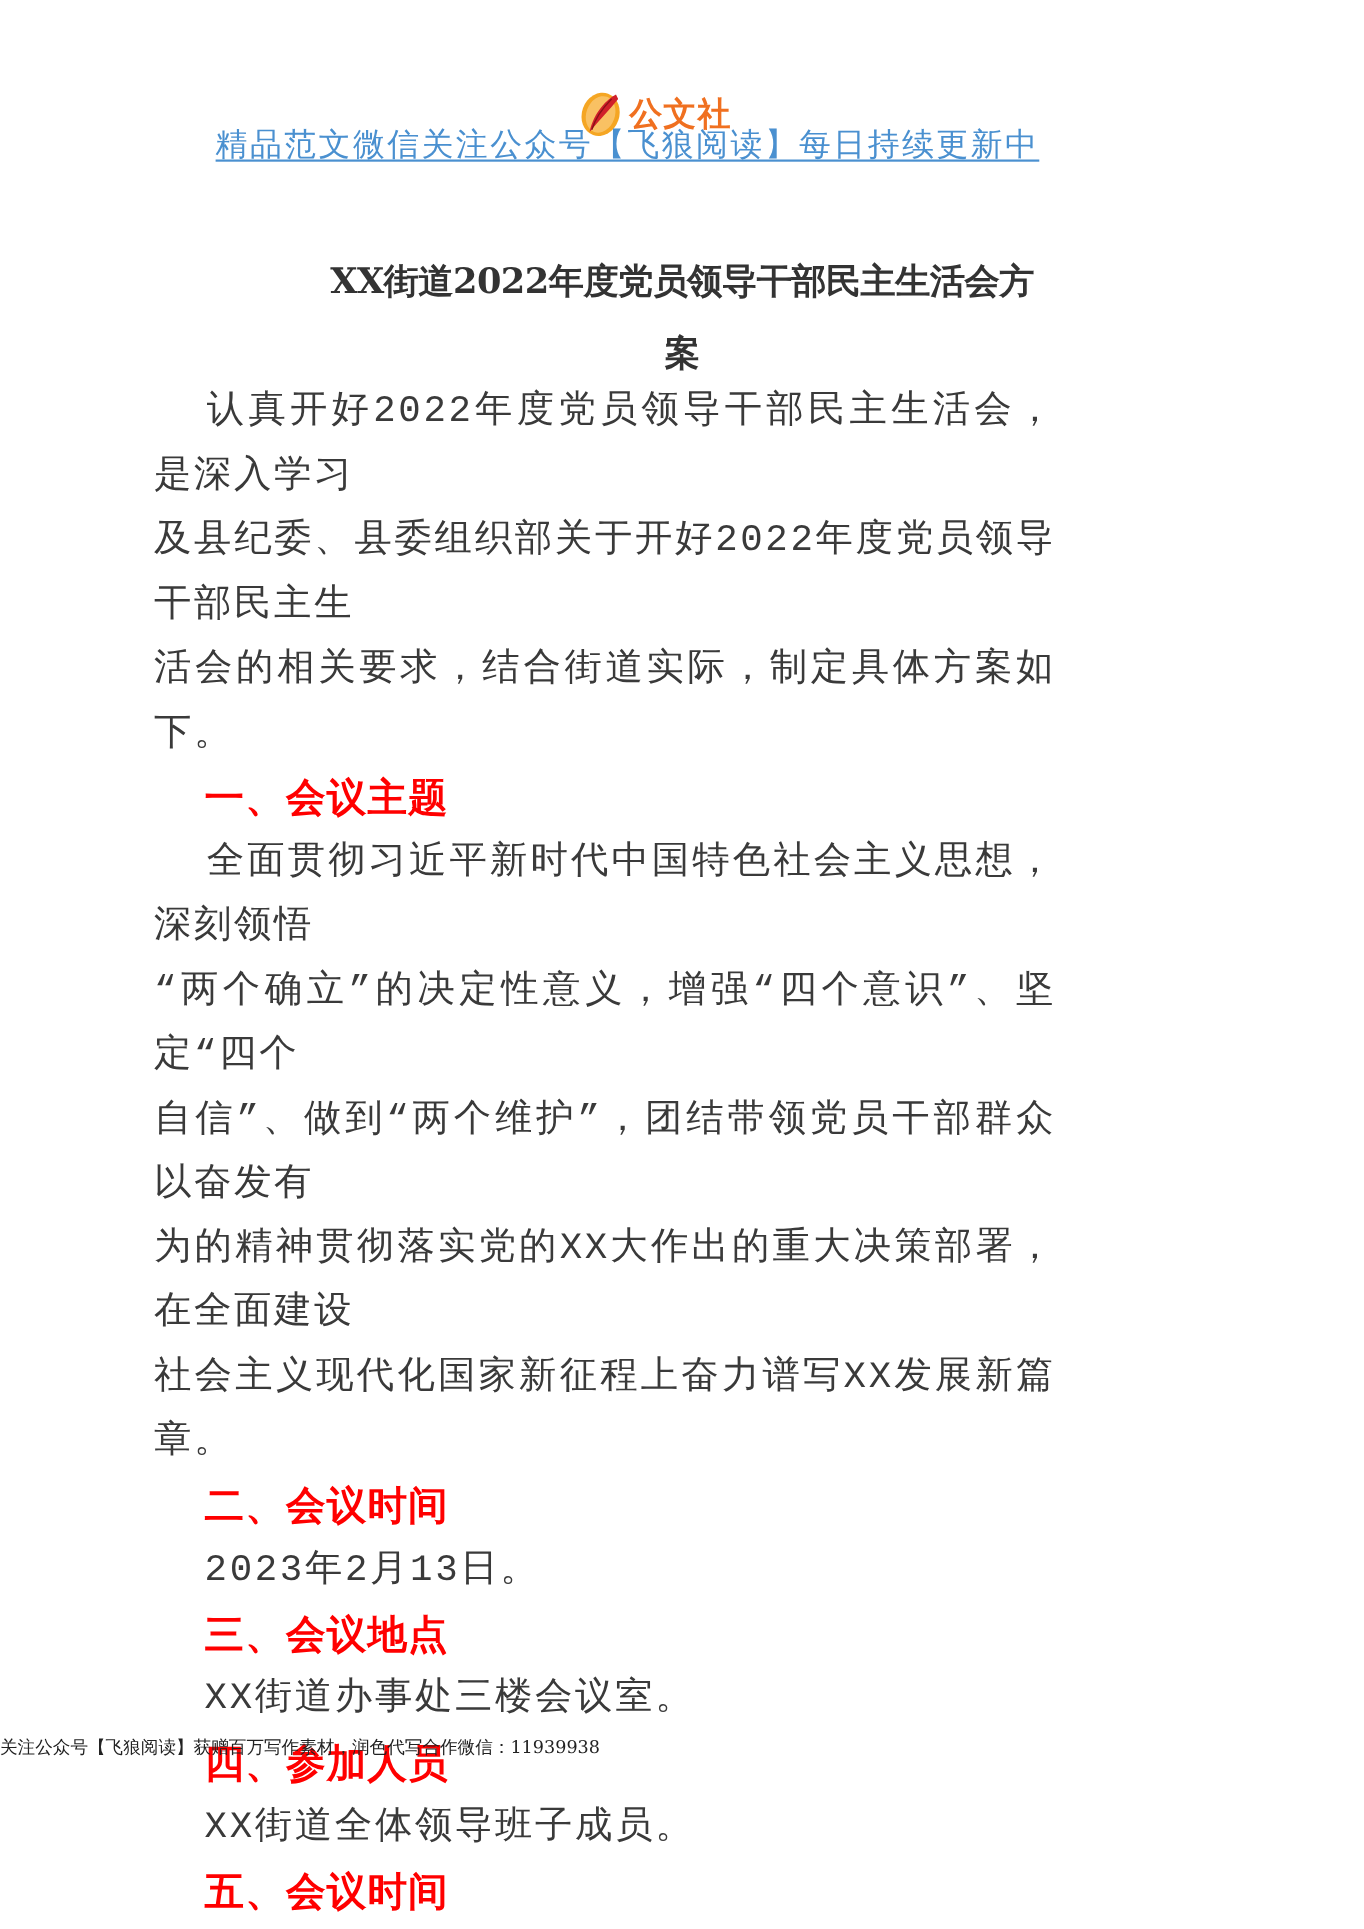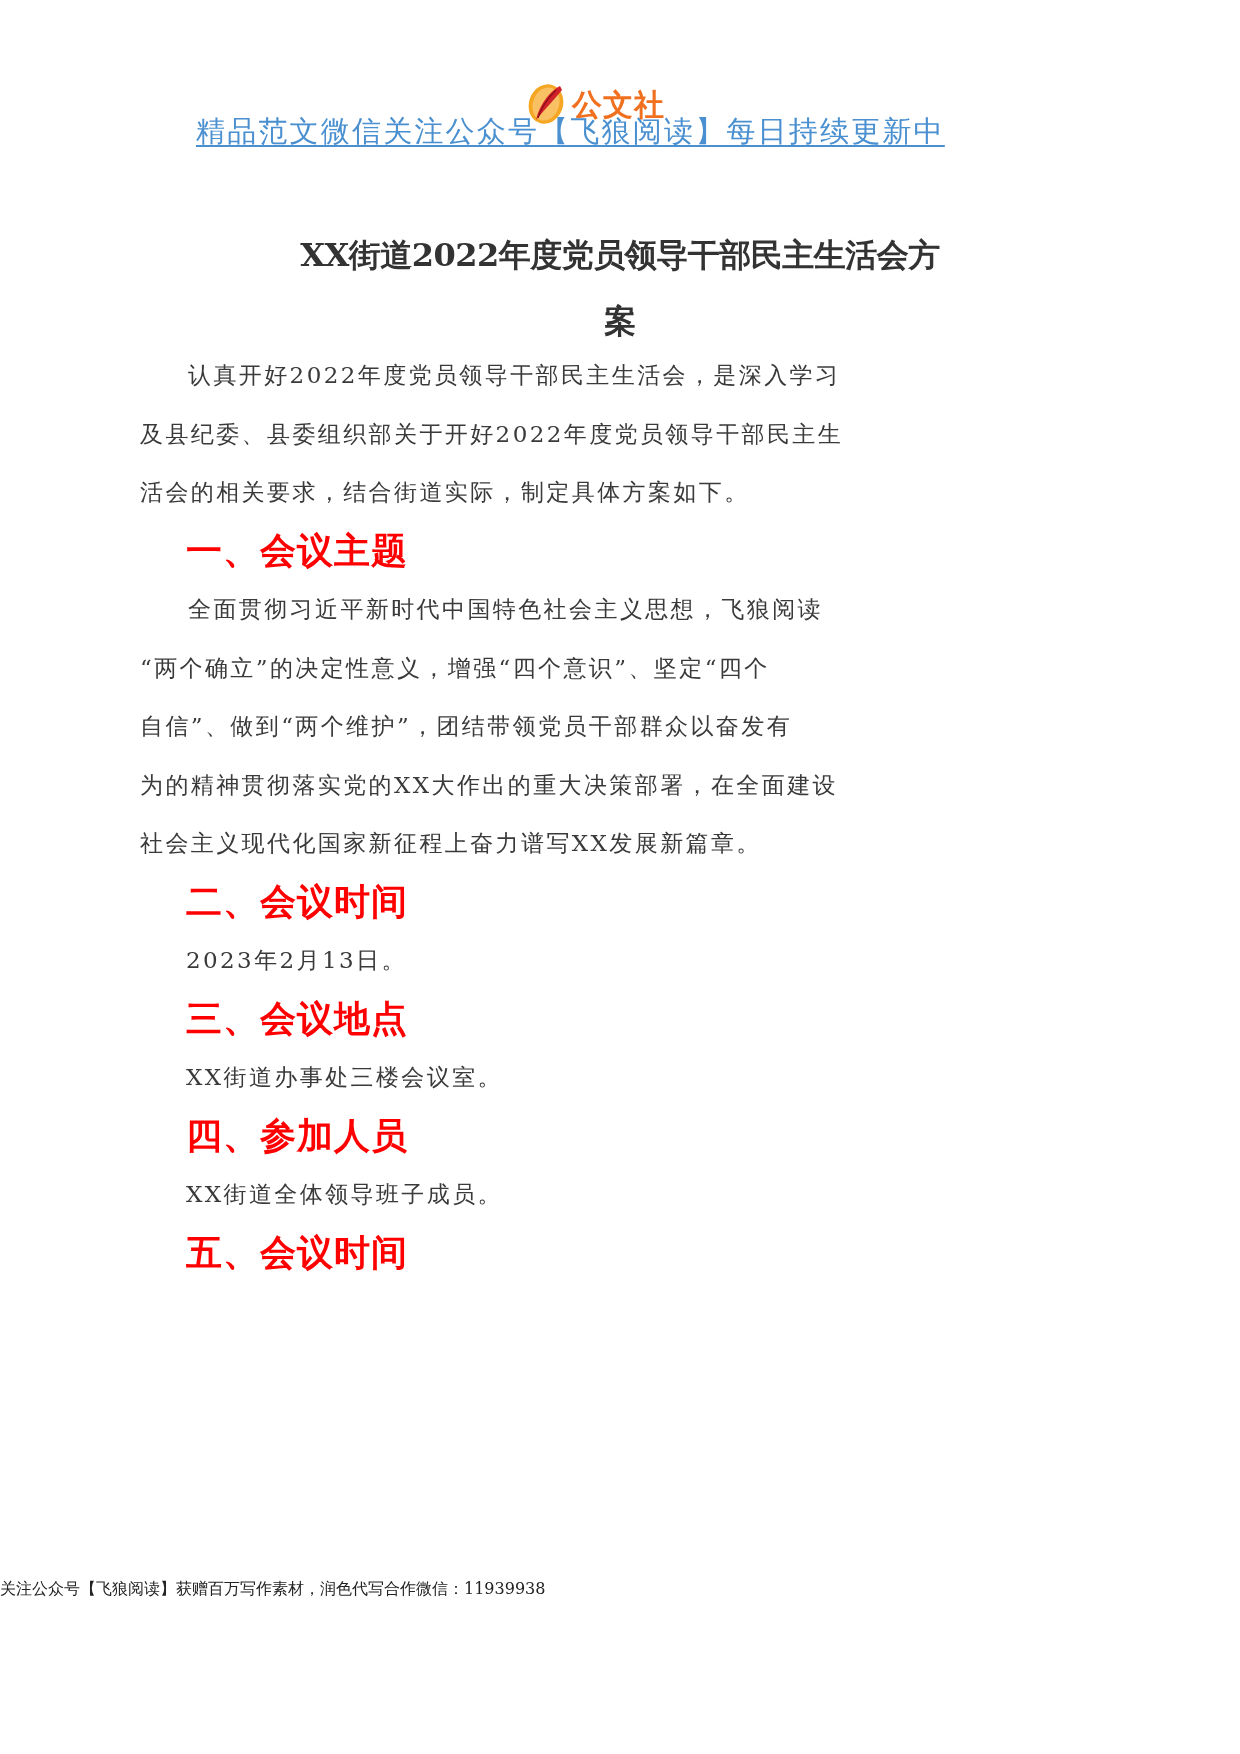--- a/index.html
+++ b/index.html
@@ -10,22 +10,22 @@
   .logo-text { font-family: "DejaVu Sans", sans-serif; font-weight: bold; font-size: 30px;
                color: #f07020; margin-left: 4px; letter-spacing: 1px; line-height: 1; margin-top: 2px; }
   .header-link { position: absolute; left: 196px; top: 112px; width: 860px; text-align: left;
                  font-family: "DejaVu Sans", sans-serif; font-size: 29px; color: #4a90d0;
                  text-decoration: underline; text-decoration-thickness: 2px; text-underline-offset: 4px;
                  letter-spacing: 2.2px; white-space: nowrap; }
   .title { position: absolute; left: 140px; top: 222px; width: 960px; text-align: center;
            font-family: "DejaVu Serif", serif; font-weight: bold; font-size: 32px; color: #333333;
            line-height: 66px; letter-spacing: -0.5px; }
   .content { position: absolute; left: 140px; top: 346px; width: 820px; }
-  .para { font-size: 23px; line-height: 58.5px; margin: 0; color: #3a3a3a;
-          letter-spacing: 2.4px; text-align: justify; }
+  .para { font-size: 34px; line-height: 58.5px; margin: 0; color: #3a3a3a;
+          letter-spacing: 2.4px; text-align: justify; font-family: Liberation Mono, monospace; }
   .indent { text-indent: 48px; }
   .heading { font-family: "DejaVu Sans", sans-serif; font-size: 36px; color: #ff0000;
              line-height: 58.5px; margin: 0; padding-left: 46px; letter-spacing: 1px; }
   .plain { padding-left: 46px; }
   .footer { position: absolute; left: 0; top: 1554px; width: 1240px; text-align: left;
             font-size: 16px; color: #222222; font-family: "DejaVu Serif", serif; margin-top: 25px; }
 </style>
 </head>
 <body>
 
@@ -48,21 +48,21 @@
 
 <div class="content">
   <div>
     <p class="para indent">认真开好2022年度党员领导干部民主生活会，是深入学习</p>
     <p class="para">及县纪委、县委组织部关于开好2022年度党员领导干部民主生</p>
     <p class="para">活会的相关要求，结合街道实际，制定具体方案如下。</p>
   </div>
 
   <div>
     <h2 class="heading">一、会议主题</h2>
-    <p class="para indent">全面贯彻习近平新时代中国特色社会主义思想，飞狼阅读</p>
+    <p class="para indent">全面贯彻习近平新时代中国特色社会主义思想，深刻领悟</p>
     <p class="para">“两个确立”的决定性意义，增强“四个意识”、坚定“四个</p>
     <p class="para">自信”、做到“两个维护”，团结带领党员干部群众以奋发有</p>
     <p class="para">为的精神贯彻落实党的XX大作出的重大决策部署，在全面建设</p>
     <p class="para">社会主义现代化国家新征程上奋力谱写XX发展新篇章。</p>
   </div>
 
   <div>
     <h2 class="heading">二、会议时间</h2>
     <p class="para plain">2023年2月13日。</p>
   </div>

